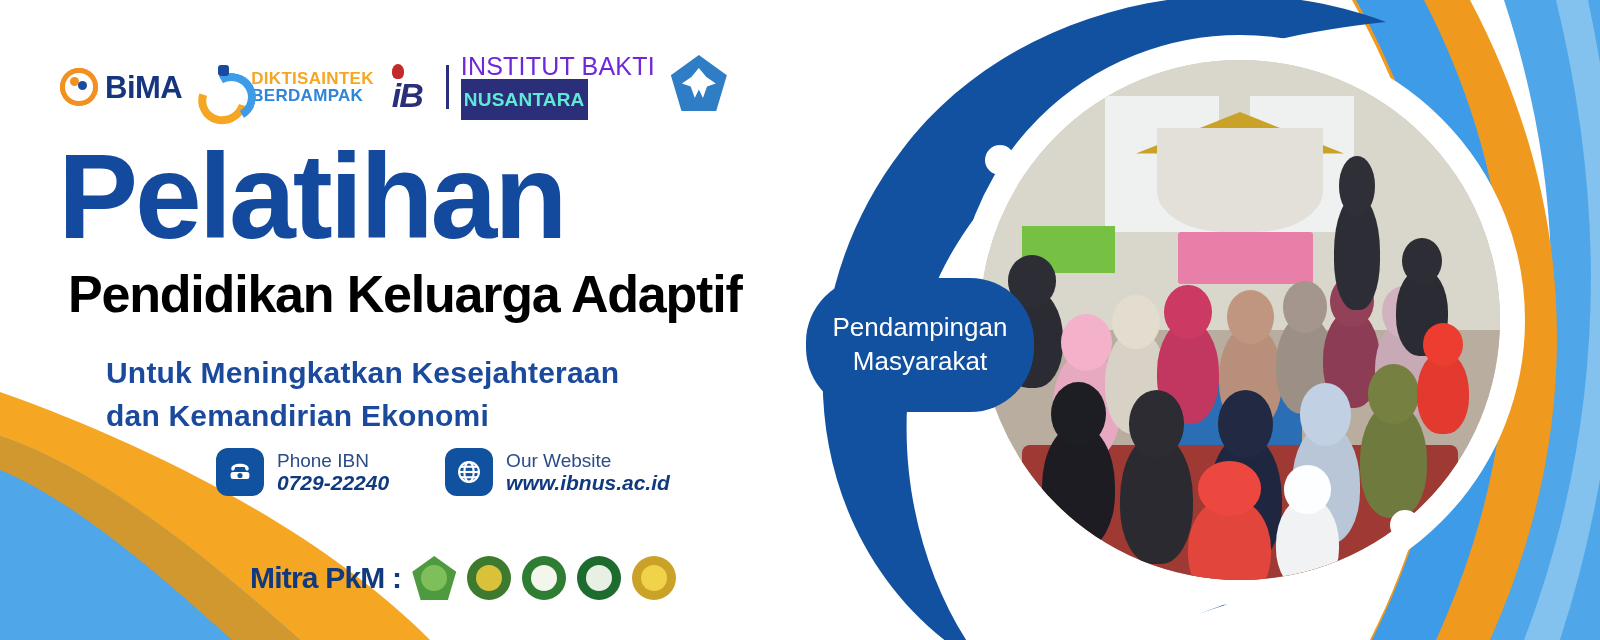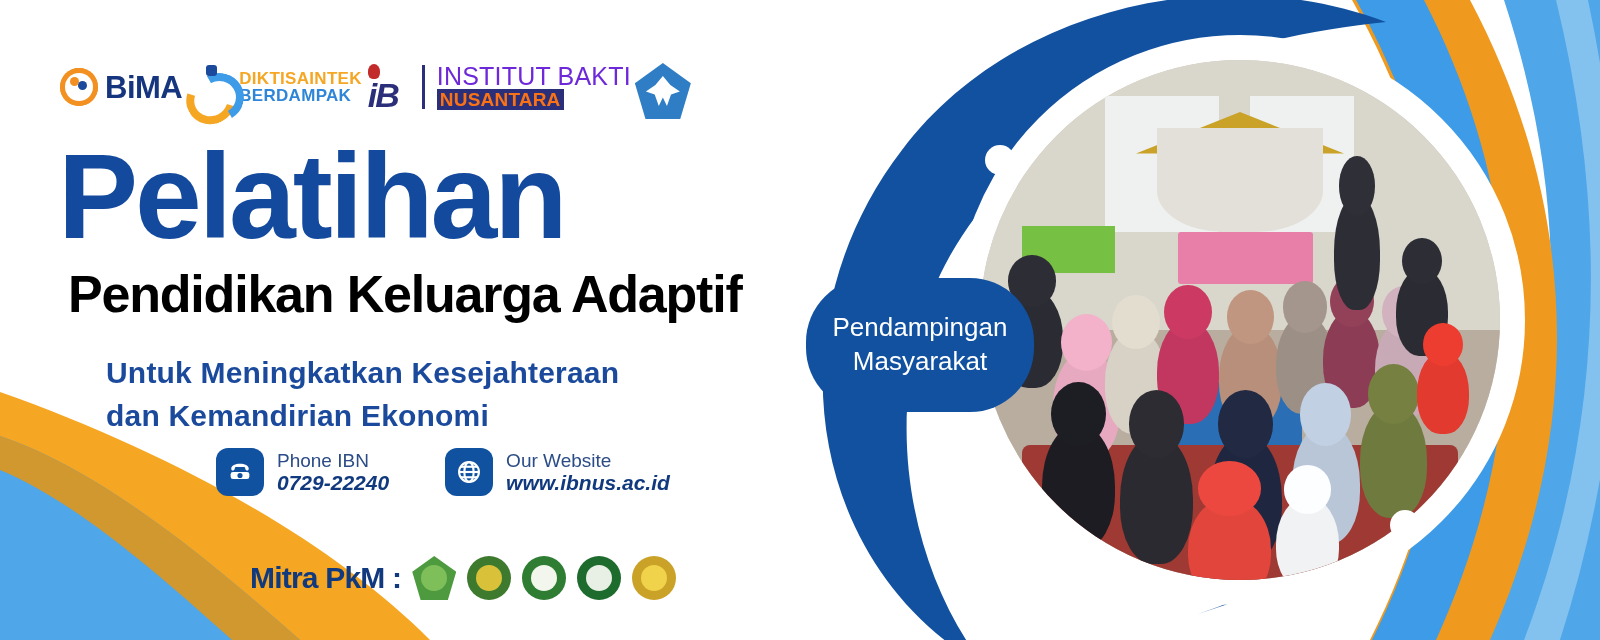--- a/index.html
+++ b/index.html
@@ -14,21 +14,21 @@
     width:1600px;height:640px;
     background:#ffffff;
     overflow:hidden;
   }
   .layer{position:absolute;top:0;left:0;width:1600px;height:640px;}
   svg.layer{pointer-events:none;}
 
   
   #logo-row{
     position:absolute;left:60px;top:55px;
-    height:64px;display:flex;align-items:flex-end;gap:4px;
+    height:64px;display:flex;align-items:flex-start;gap:16px;
   }
   .logo-unit{display:flex;align-items:center;gap:7px;height:64px;}
 
   .bima-badge{
     width:38px;height:38px;border-radius:50%;
     background:#F29122;position:relative;flex:none;
     display:flex;align-items:center;justify-content:center;
     box-shadow:inset 0 0 0 2px #F29122;
   }
   .bima-badge .inner{
@@ -78,22 +78,22 @@
     background:#C32A2A;border-radius:50% 50% 40% 40%;
   }
   .ibn-mark .mono{
     font-size:34px;font-weight:bold;color:#2B2F7A;
     font-style:italic;line-height:1;margin-left:2px;letter-spacing:-2px;
   }
   .ibn-bar{width:3px;height:44px;background:#2B2F7A;flex:none;margin:0 5px;}
   .ibn-text{line-height:1.0;}
   .ibn-text .l1{font-size:25px;font-weight:normal;color:#6d28d9;letter-spacing:.2px;}
   .ibn-text .l2{
-    font-size:19px;font-weight:bold;color:#f97316;background:#2B2F7A;
-    letter-spacing:.2px;padding:1px 3px;display:inline-block;
+    font-size:19px;font-weight:bold;color:#5eead4;background:#2B2F7A;
+    letter-spacing:.2px;padding:11px 3px;display:inline-block;
   }
 
   .tutwuri{
     width:56px;height:56px;flex:none;position:relative;
     background:#2F7DC4;
     clip-path:polygon(50% 0%,100% 36%,81% 100%,19% 100%,0% 36%);
     display:flex;align-items:center;justify-content:center;
   }
   .tutwuri .bird{
     width:34px;height:30px;background:#ffffff;

